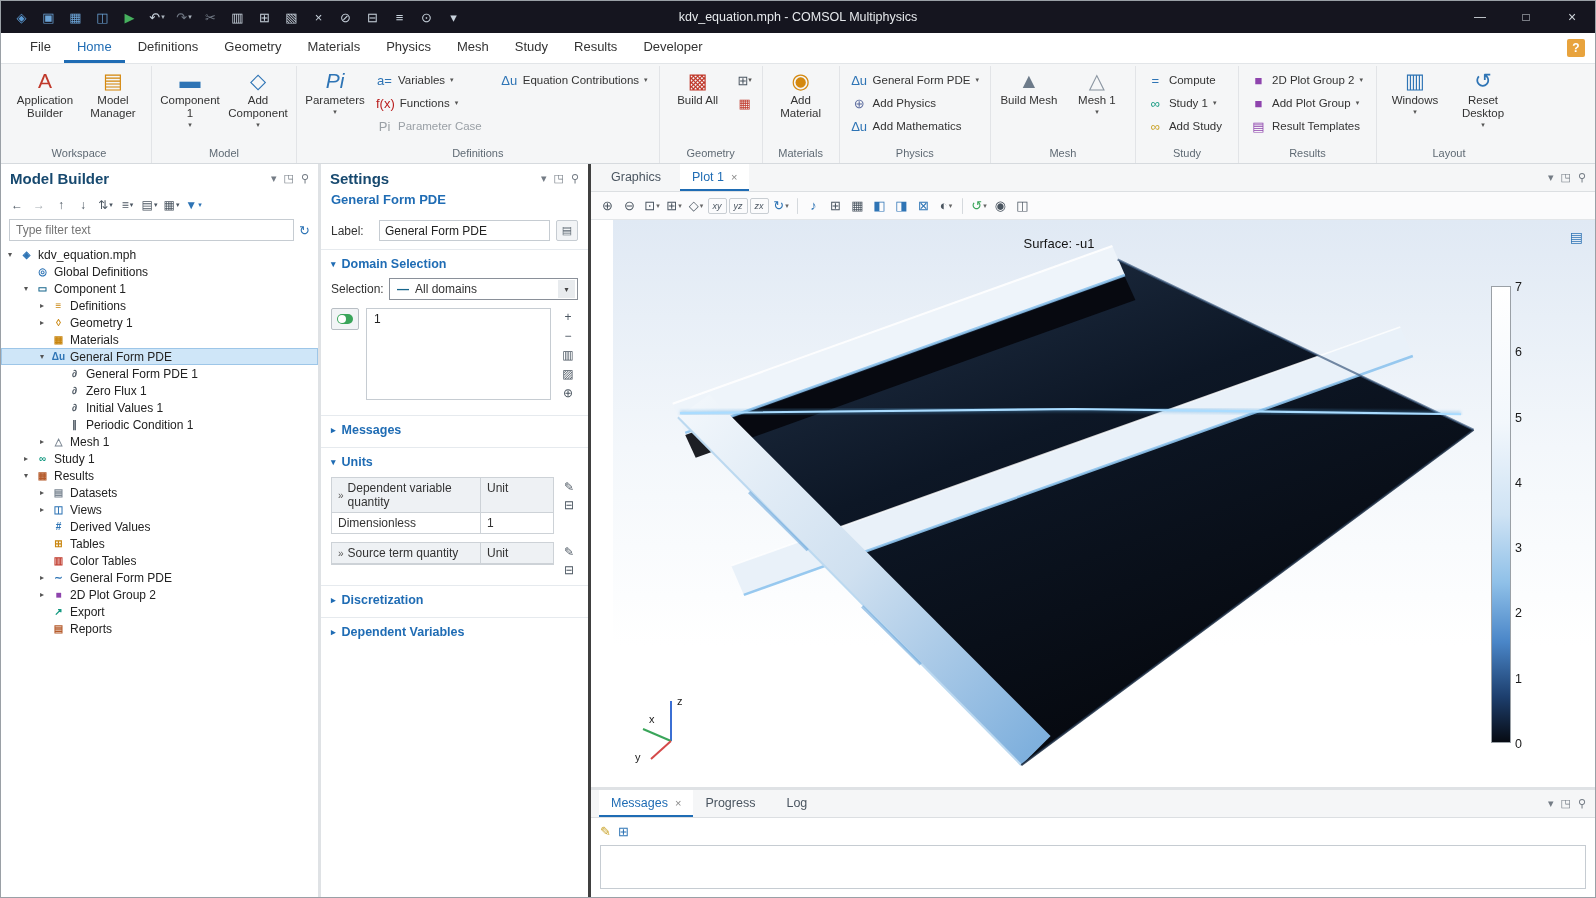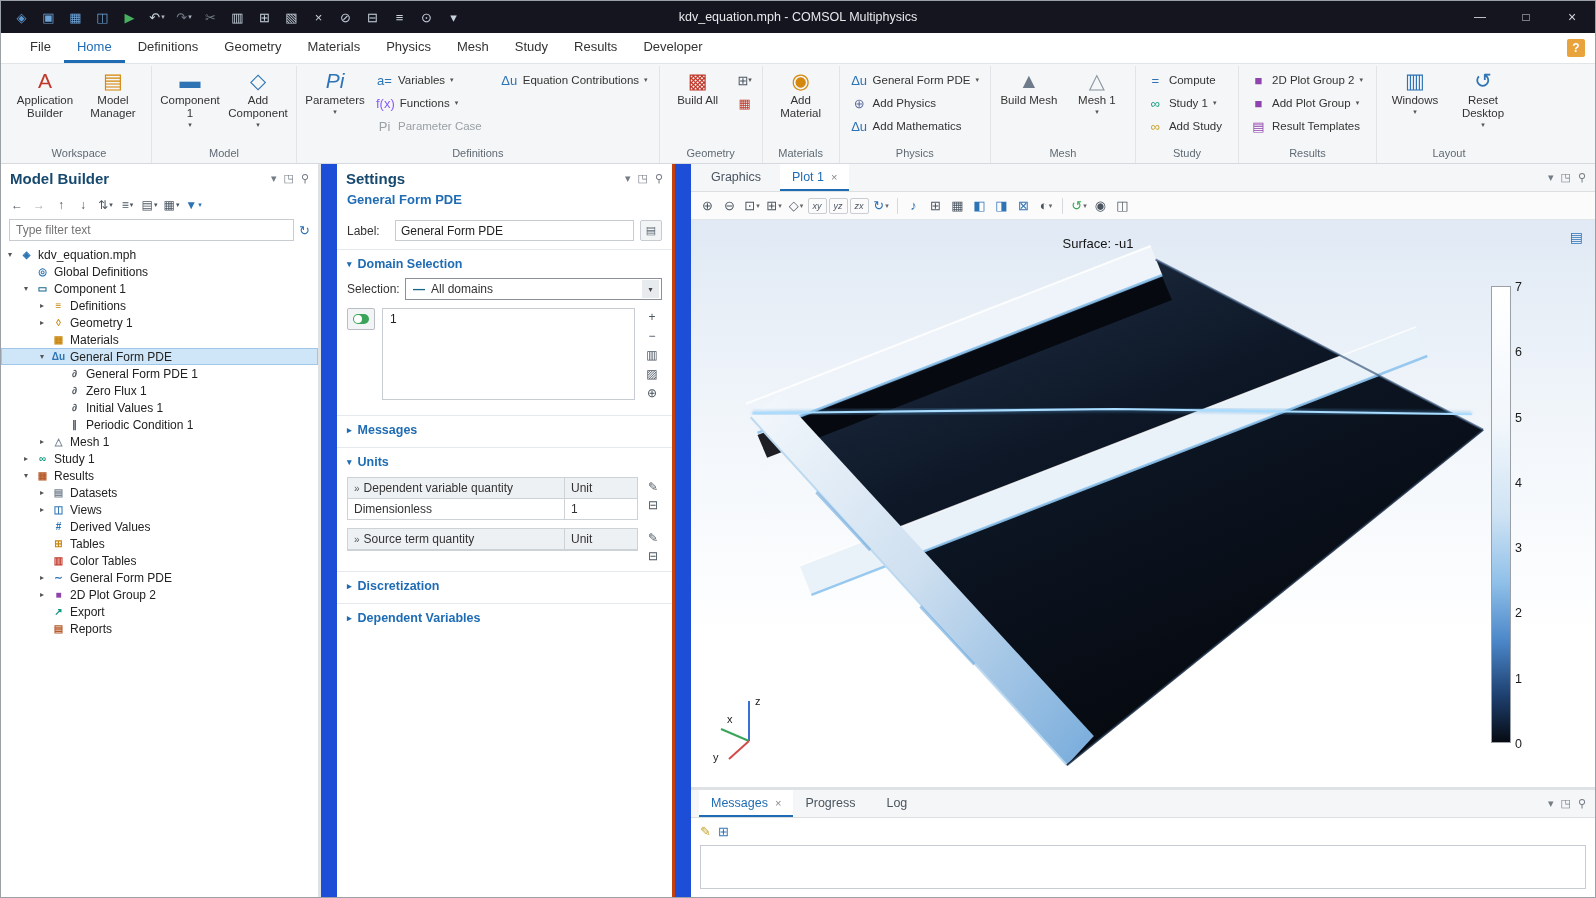--- a/index.html
+++ b/index.html
@@ -33,24 +33,24 @@
   .blabel { line-height:13px; }
   .bcaret { font-size:7px; color:#555; line-height:9px; }
   .smallcol { display:flex; flex-direction:column; gap:1px; padding-top:3px; }
   .smallbtn { display:flex; align-items:center; gap:5px; height:22px; padding:0 6px; font-size:11.5px; color:#333; border-radius:3px; white-space:nowrap; cursor:default; }
   .smallbtn.disabled { color:#9aa0a6; }
   .sicon { font-size:13px; min-width:17px; text-align:center; }
   .scaret { font-size:7px; color:#555; }
   .iconbtn { width:24px; height:22px; display:flex; align-items:center; justify-content:center; font-size:13px; border-radius:3px; }
 
   
-  .main { flex:1; display:flex; min-height:0; background:#1d4ed8;gap:16px; }
+  .main { flex:1; display:flex; min-height:0; background:#b91c1c; }
   .panel { background:#fff; display:flex; flex-direction:column; min-height:0; }
   .panel-mb { width:320px; border-right:3px solid #dfe2e5; }
-  .panel-settings { width:338px; border-right:3px solid #c2410c; }
+  .panel-settings { width:270px; border-right:3px solid #404040; }
   .panel-graphics { flex:1; min-width:0; }
   .phead { flex:0 0 28px; display:flex; align-items:center; padding:0 9px; }
   .ptitle { font-size:15px; font-weight:bold; color:#17496f; }
   .phead-icons { margin-left:auto; display:flex; gap:7px; color:#747c85; font-size:11px; }
   .hicon { cursor:default; }
 
   
   .mb-toolbar { flex:0 0 25px; display:flex; align-items:center; gap:3px; padding:0 7px; }
   .tbtn { min-width:19px; height:20px; display:flex; align-items:center; justify-content:center; font-size:12px; color:#4a5560; border-radius:2px; cursor:default; }
   .tcaret { font-size:7px; margin-left:1px; }
@@ -100,21 +100,21 @@
   .gtabs { flex:0 0 28px; background:#f5f6f7; border-bottom:1px solid #dcdfe2; display:flex; align-items:stretch; padding-left:8px; }
   .gtab { display:flex; align-items:center; gap:7px; padding:0 12px; font-size:12.5px; color:#4a5560; border-bottom:2px solid transparent; cursor:default; }
   .gtab.active { background:#fff; color:#1f6cb4; border-bottom-color:#1f6cb4; }
   .tclose { font-size:11px; color:#888; }
   .gtabs-icons { margin-left:auto; display:flex; align-items:center; gap:7px; padding-right:9px; color:#747c85; font-size:11px; }
   .gtoolbar { flex:0 0 28px; background:#fbfbfc; border-bottom:1px solid #e3e6e9; display:flex; align-items:center; padding:0 6px; }
   .gbtn { height:22px; min-width:22px; display:flex; align-items:center; justify-content:center; font-size:13px; color:#4a5560; padding:0 2px; border-radius:2px; cursor:default; }
   .gbtn.chip { font-size:9px; font-style:italic; border:1px solid #c9ced3; border-radius:2px; height:16px; min-width:19px; margin:0 1px; padding:0 1px; }
   .gbtn.sep { min-width:1px; width:1px; height:16px; background:#d5d9dd; padding:0; margin:0 5px; }
   .gcaret { font-size:7px; margin-left:1px; color:#666; }
-  .plot-area { flex:1; position:relative; min-height:0; background:linear-gradient(180deg,#e0e9f4 0%,#f3f7fb 40%,#ffffff 75%); }
+  .plot-area { flex:1; position:relative; min-height:0; background:linear-gradient(180deg,#e0e9f4 0%,#f3f7fb 40%,#ffffff 75%);margin-left:22px; }
   .plot-title { position:absolute; top:16px; left:0; right:90px; text-align:center; font-size:13px; color:#141414; }
   .corner-btn { position:absolute; top:9px; right:12px; color:#2e74b5; font-size:14px; }
   .surface-svg { position:absolute; left:0; top:0; width:100%; height:100%; }
   .cbar { position:absolute; right:84px; top:66px; bottom:44px; width:20px; border:1px solid #9aa0a6;
           background:linear-gradient(180deg,#ffffff 0%,#f2f7fc 30%,#cfe3f4 50%,#8fc0e8 65%,#4a86c8 78%,#1d3f6e 90%,#070b13 100%); }
   .cticks { position:absolute; right:56px; top:60px; bottom:36px; width:24px; display:flex; flex-direction:column; justify-content:space-between; font-size:12.5px; color:#1a1a1a; }
   .ctick { height:14px; line-height:14px; }
   .triad { position:absolute; left:14px; bottom:18px; width:80px; height:80px; }
   .triad text { font-size:11px; fill:#1a1a1a; font-family:"Liberation Sans", sans-serif; }
 
@@ -320,21 +320,21 @@
         </div>
         <div class="smallcol">
 
             <div class="smallbtn">
               <span class="sicon" style="color: rgb(46, 116, 181);">a=</span>
               <span>Variables</span>
               <span class="scaret">▾</span>
             </div>
 
             <div class="smallbtn">
-              <span class="sicon" style="color: #8b5cf6;">f(x)</span>
+              <span class="sicon" style="color: #b91c1c;">f(x)</span>
               <span>Functions</span>
               <span class="scaret">▾</span>
             </div>
 
             <div class="smallbtn disabled">
               <span class="sicon" style="color: rgb(154, 160, 166);">Pi</span>
               <span>Parameter Case</span>
               <span class="scaret"></span>
             </div>
           </div>

